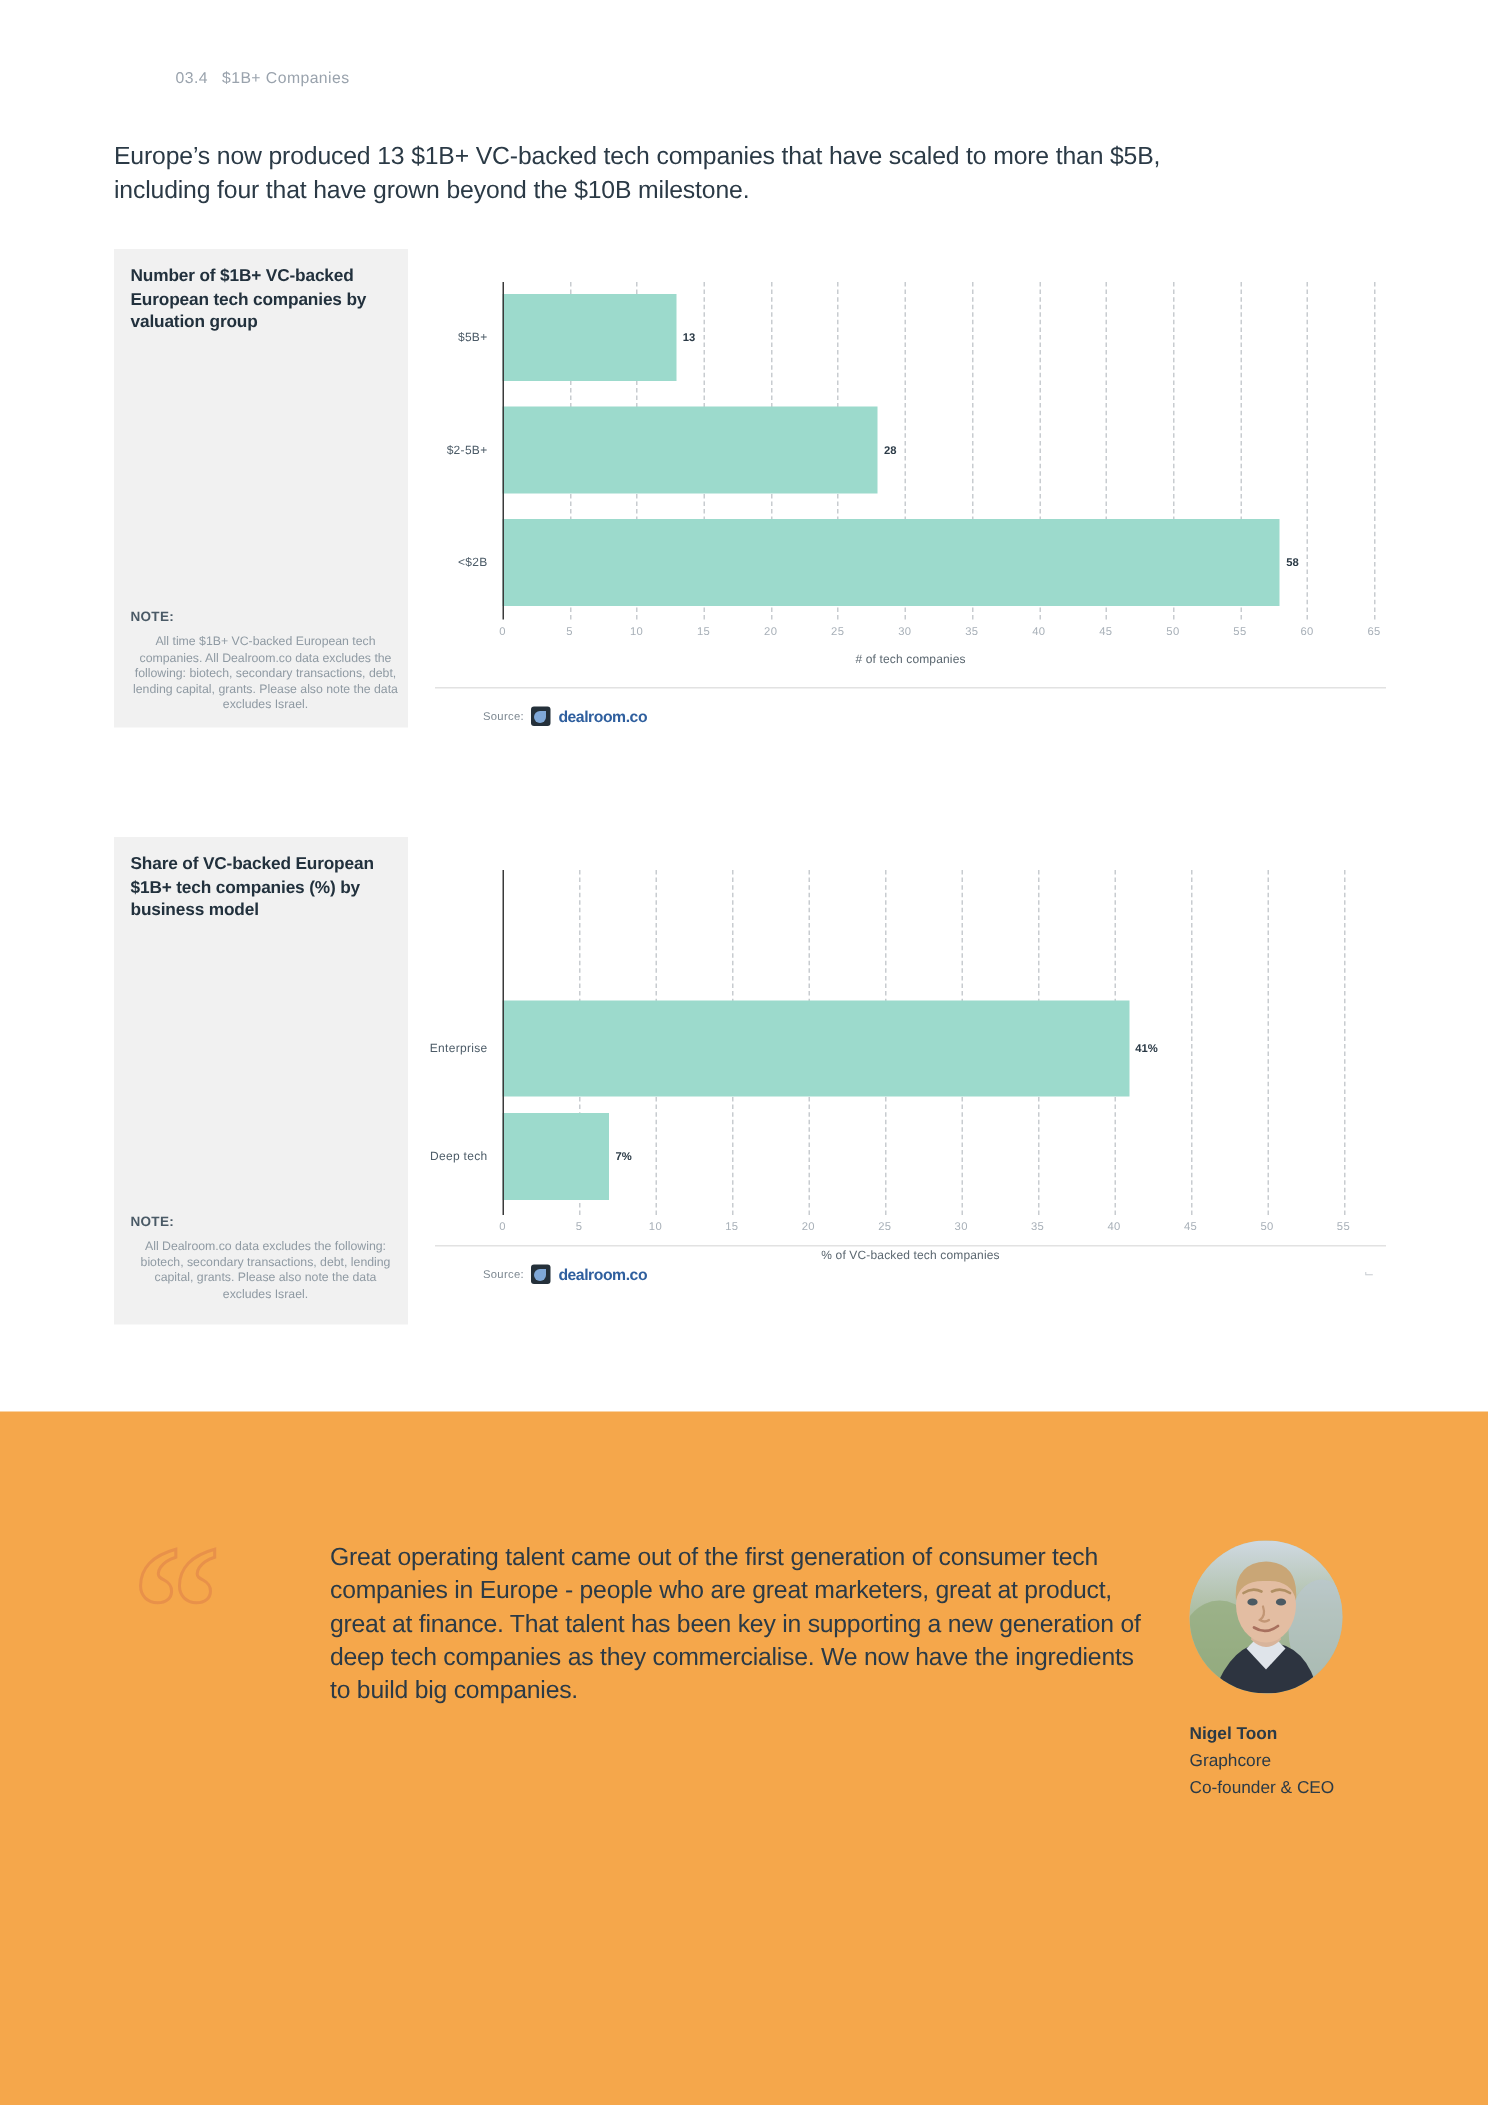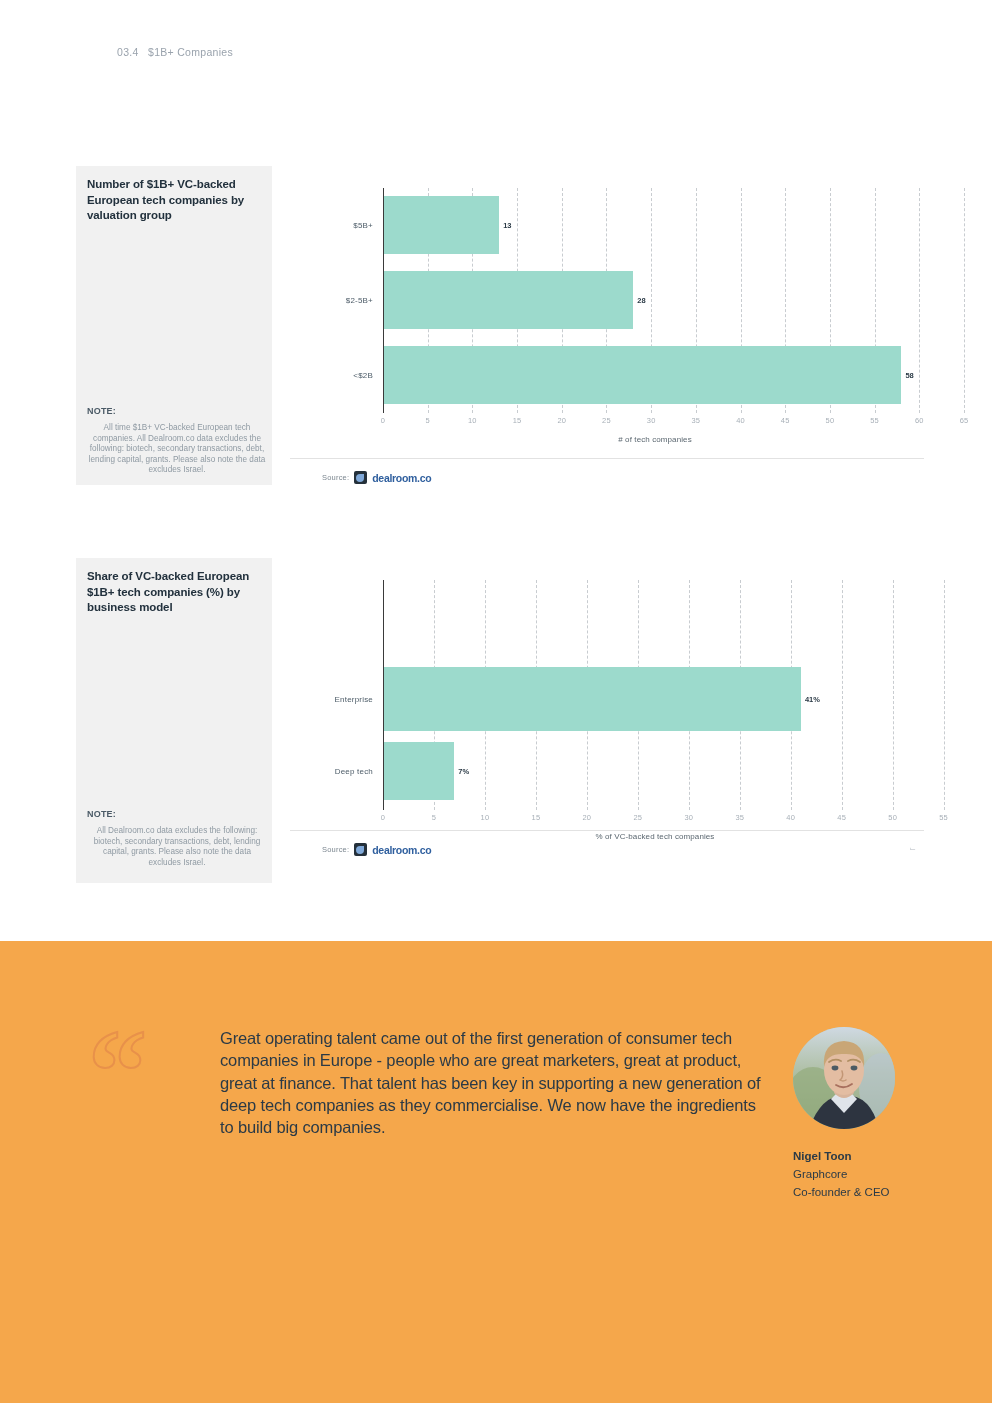--- a/index.html
+++ b/index.html
@@ -92,21 +92,20 @@
   .p1 .panel-note-body  { top: 257px; }
   .p2 .panel-note-label { top: 251px; }
   .p2 .panel-note-body  { top: 268px; }
 
   
   .chart {
     position: absolute;
     left: 290px;
     top: 0;
     width: 634px;
-    margin-left: 48px;
   }
   .chart-1 { height: 260px; }
   .chart-2 { height: 260px; }
 
   .plot {
     position: absolute;
     left: 45px;
     top: 22px;
     right: 8px;
     background: transparent;
@@ -298,20 +297,21 @@
 </head>
 <body>
 
 <div class="page">
 
   <div class="header">
     <span class="sec-num">03.4</span>
     <span class="sec-name">$1B+ Companies</span>
   </div>
 
+  <div class="intro">Europe’s now produced 13 $1B+ VC-backed tech companies that have scaled to more than $5B, including four that have grown beyond the $10B milestone.</div>
 
   <div class="block block-1">
 
     <div class="side-panel p1">
       <div class="panel-title">Number of $1B+ VC-backed European tech companies by valuation group</div>
       <div class="panel-note-label">NOTE:</div>
       <div class="panel-note-body">All time $1B+ VC-backed European tech companies. All Dealroom.co data excludes the following: biotech, secondary transactions, debt, lending capital, grants. Please also note the data excludes Israel.</div>
     </div>
 
     <div class="chart chart-1">

